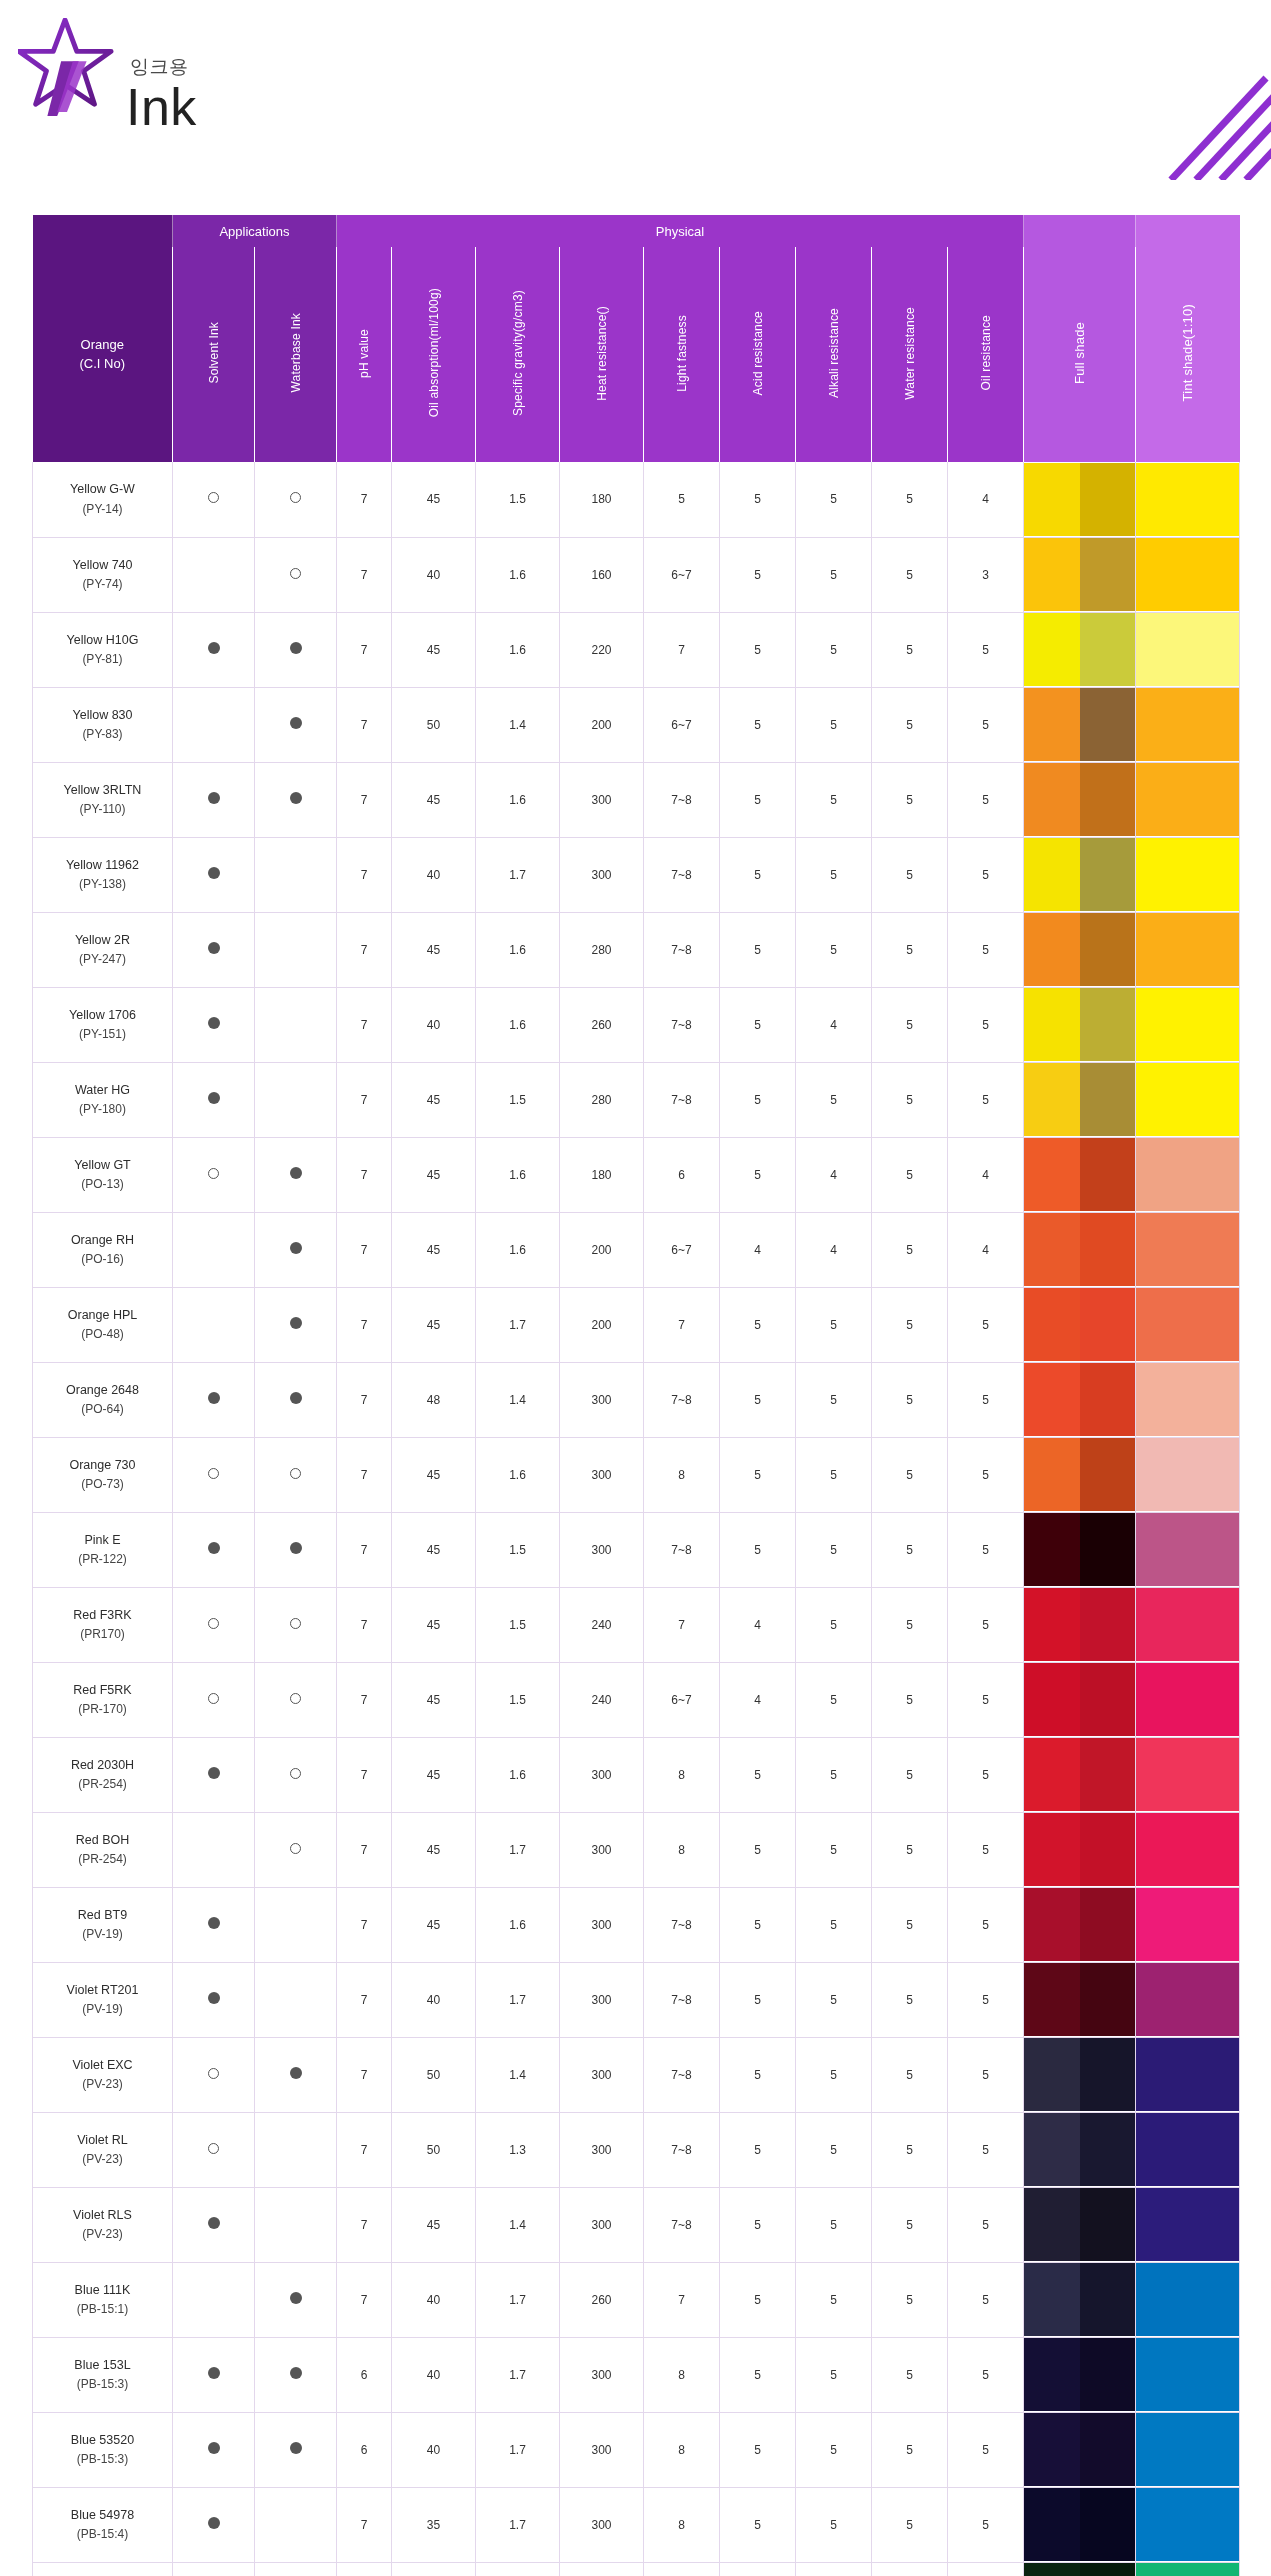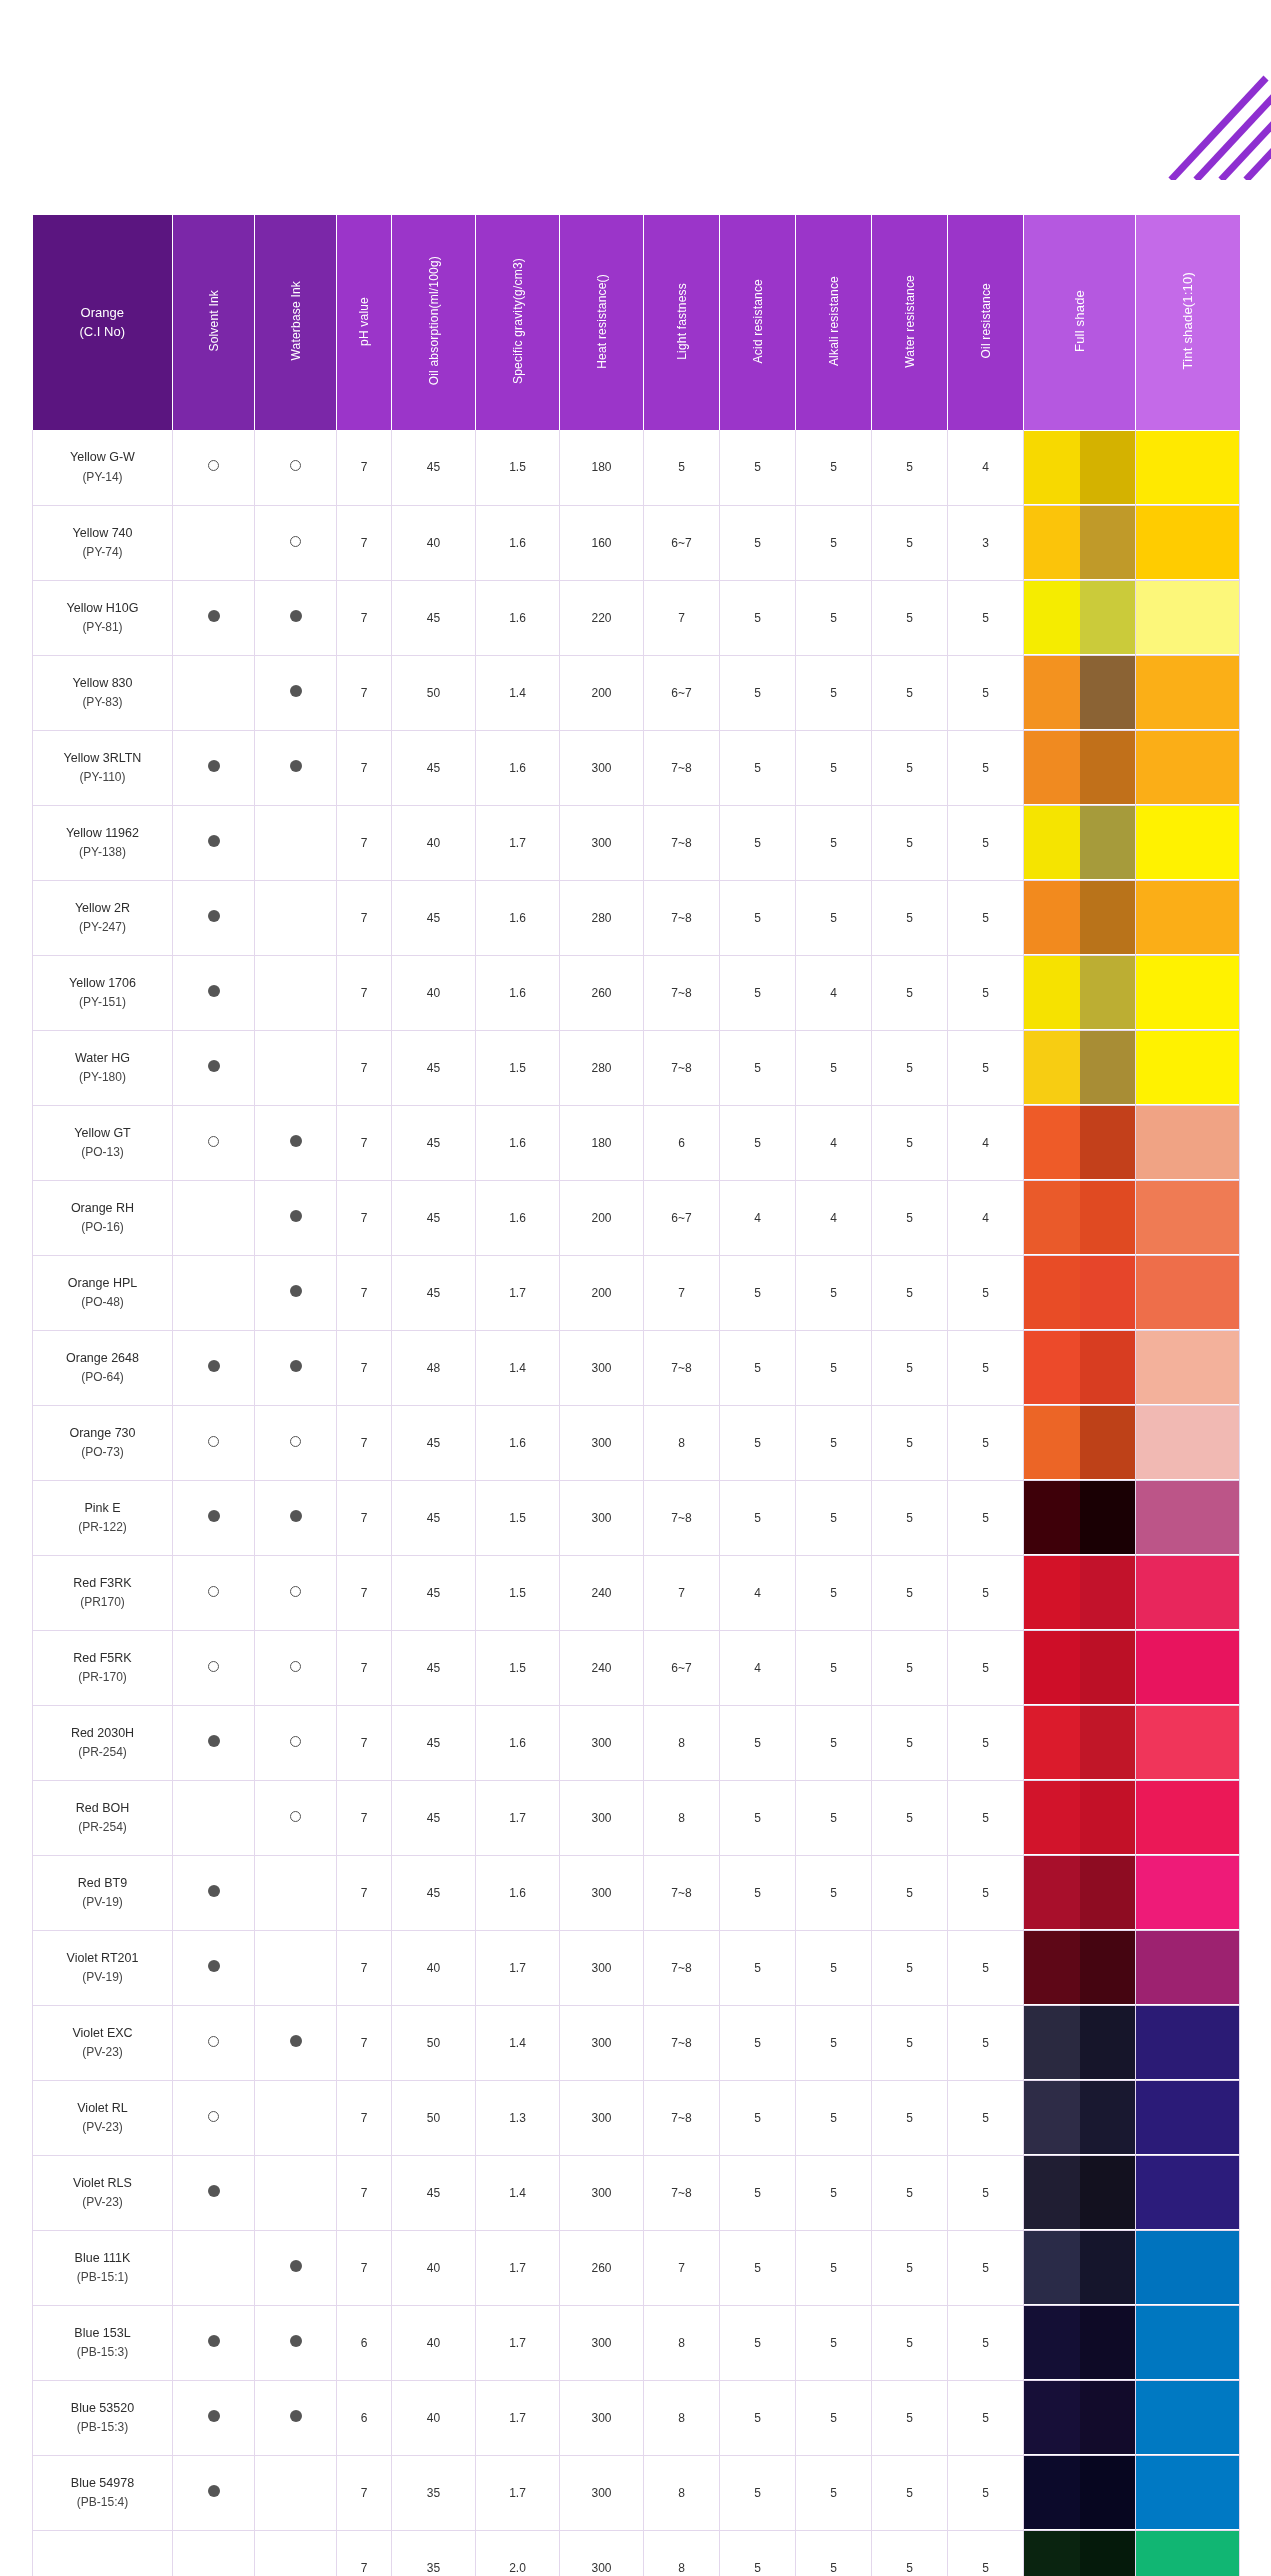--- a/index.html
+++ b/index.html
@@ -148,20 +148,37 @@
     height: 73px;
   }
   td.swatchcell { border-right: 1px solid #e3d7ec; padding: 1px 3px; }
 </style>
 </head>
 <body>
 
 <div class="page">
 
   <div class="header">
+    <div class="logo-wrap">
+      <svg class="star-logo" viewBox="0 0 100 102">
+        <defs>
+          <linearGradient id="g1" x1="0" y1="0" x2="1" y2="1">
+            <stop offset="0%" stop-color="#8E2FD0"></stop>
+            <stop offset="100%" stop-color="#5B1580"></stop>
+          </linearGradient>
+        </defs>
+        <path d="M48 2 L60 34 L95 34 L67 54 L78 88 L48 68 L18 88 L29 54 L1 34 L36 34 Z" fill="none" stroke="url(#g1)" stroke-width="5" stroke-linejoin="round"></path>
+        <path d="M44 44 L62 44 L40 100 L30 100 Z" fill="#7B27A8"></path>
+        <path d="M56 44 L70 44 L50 96 L40 96 Z" fill="#9B35C9" opacity="0.85"></path>
+      </svg>
+      <div class="title-block">
+        <p class="title-kr">잉크용</p>
+        <h1 class="title-en">Ink</h1>
+      </div>
+    </div>
     <svg class="corner-stripes" viewBox="0 0 130 110">
       <g stroke="#8E2FD0" stroke-width="7" fill="none">
         <line x1="30" y1="110" x2="125" y2="8"></line>
         <line x1="55" y1="110" x2="150" y2="8"></line>
         <line x1="80" y1="110" x2="175" y2="8"></line>
         <line x1="105" y1="110" x2="200" y2="8"></line>
       </g>
     </svg>
   </div>
 
@@ -177,20 +194,27 @@
           <col style="width:84px">
         <col style="width:76px">
           <col style="width:76px">
           <col style="width:76px">
           <col style="width:76px">
           <col style="width:76px">
         <col style="width:112px">
           <col style="width:104px">
       </colgroup>
       <thead>
+        <tr>
+          <th class="grp grp-blank"></th>
+          <th class="grp grp-app" colspan="2">Applications</th>
+          <th class="grp grp-phys" colspan="9">Physical</th>
+          <th class="grp grp-full"></th>
+          <th class="grp grp-tint" style="border-right:none"></th>
+        </tr>
         <tr>
           <th class="hcell h-prod">
             <div>Orange</div>
             <div>(C.I No)</div>
           </th>
           <th class="hcell h-app"><span class="vtext">Solvent Ink</span></th>
           <th class="hcell h-app"><span class="vtext">Waterbase Ink</span></th>
           <th class="hcell h-phys"><span class="vtext">pH value</span></th>
           <th class="hcell h-phys"><span class="vtext">Oil absorption(ml/100g)</span></th>
           <th class="hcell h-phys"><span class="vtext">Specific gravity(g/cm3)</span></th>

